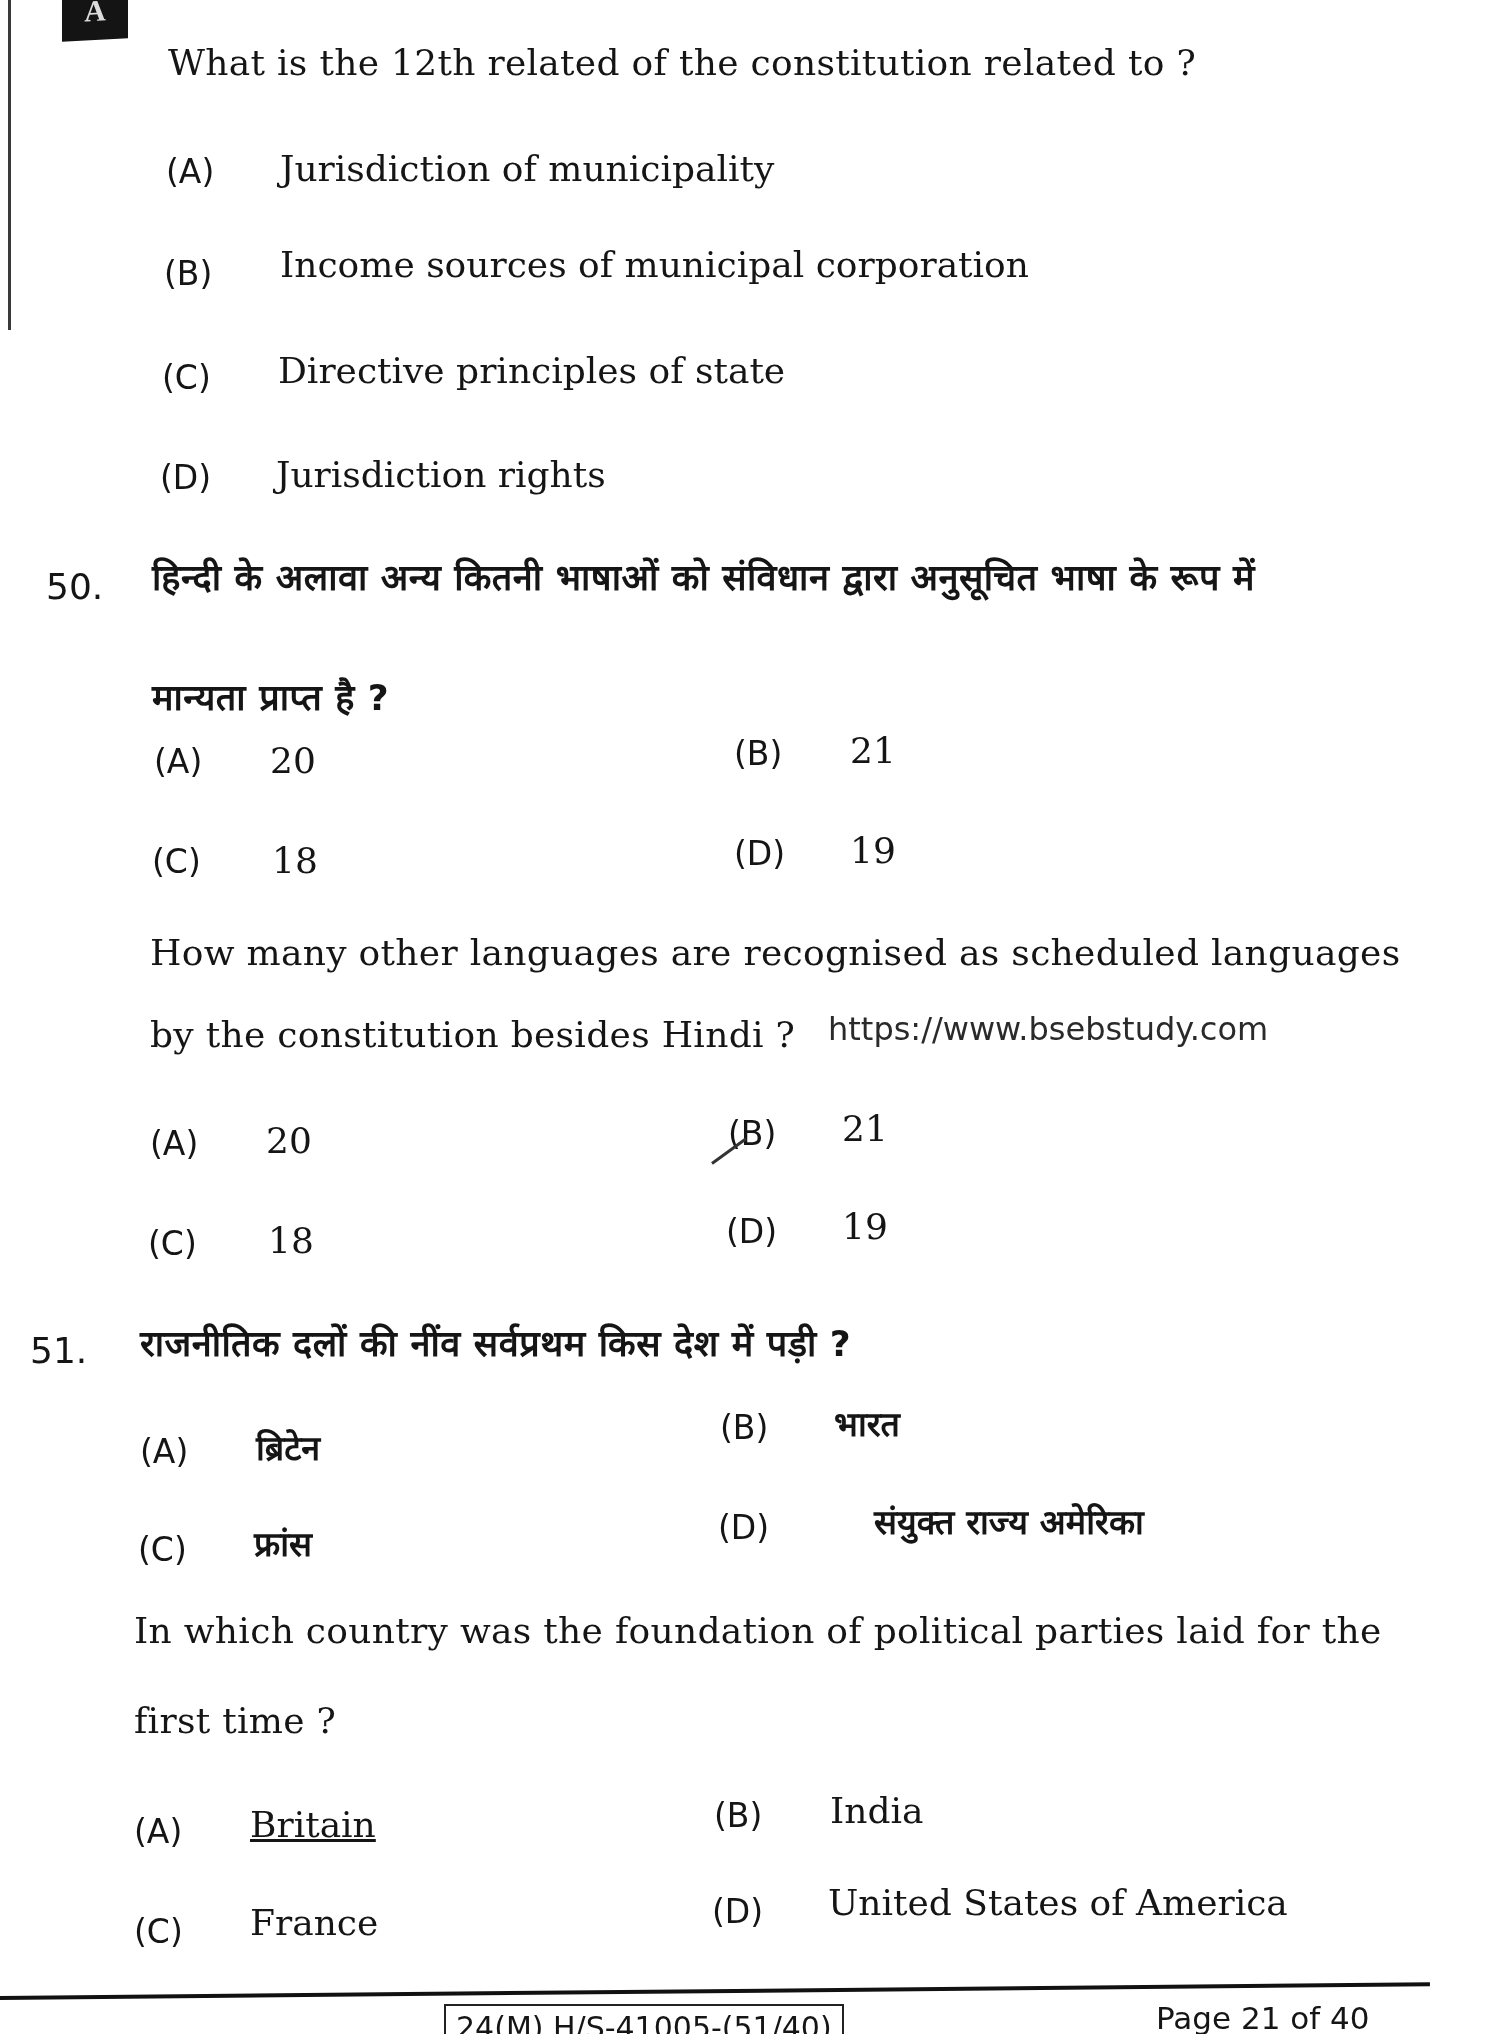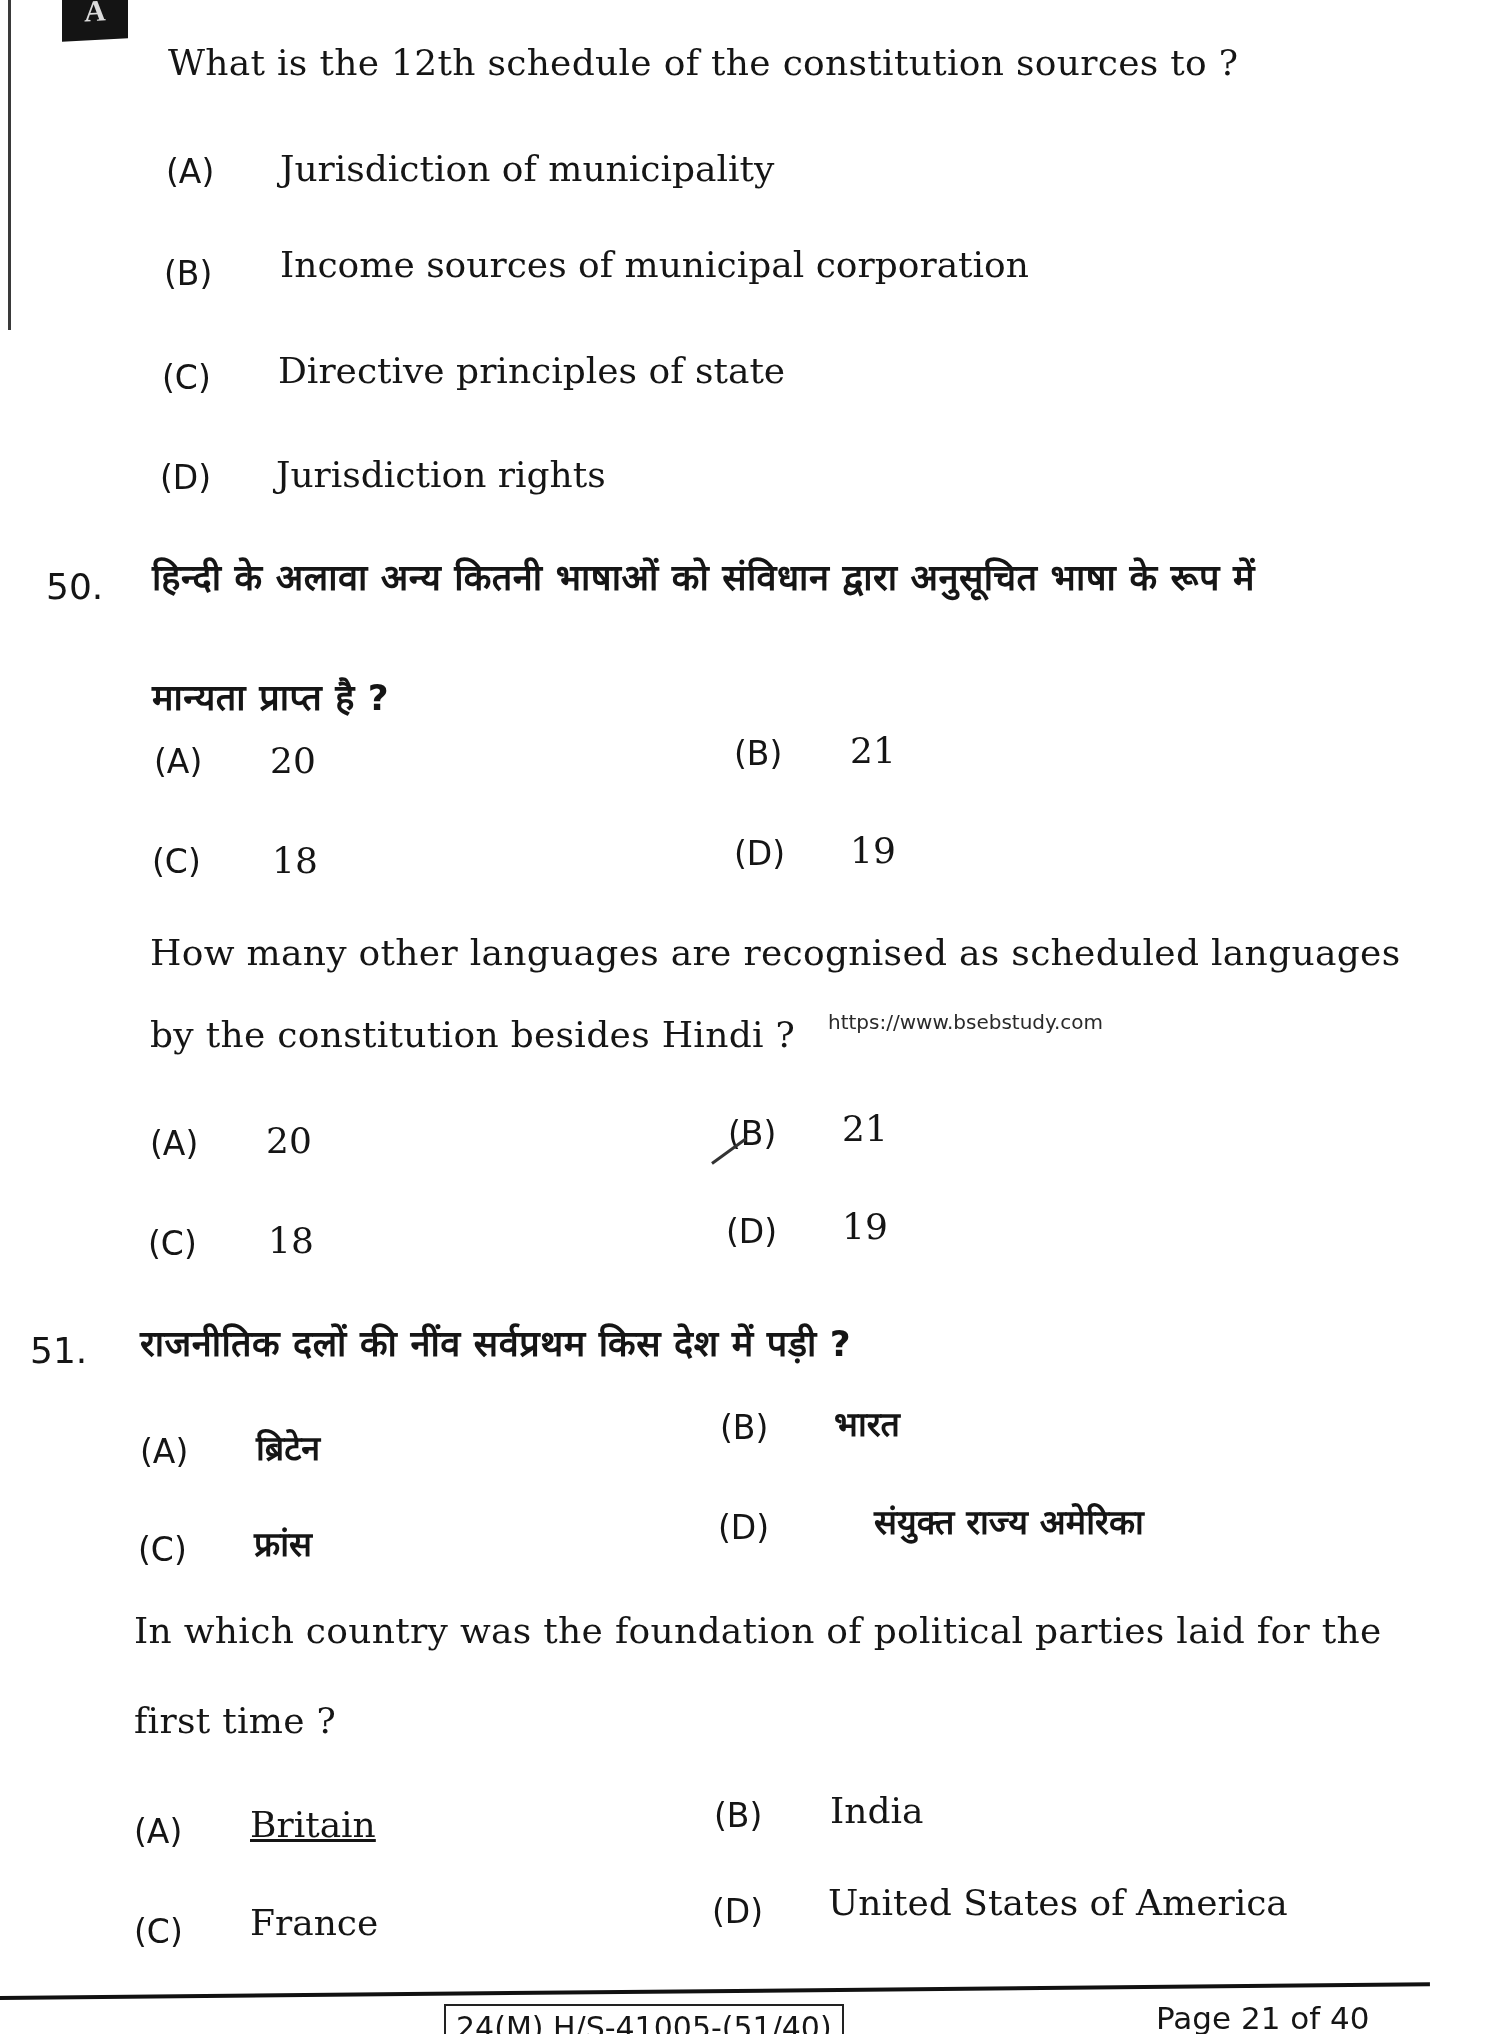--- a/index.html
+++ b/index.html
@@ -19,21 +19,21 @@
       color: #dcdcdc; font-weight: bold; font-size: 30px;
       text-align: center; line-height: 34px;
       font-family: "Liberation Serif", serif;
     }
     .q-text { font-size: 36px; letter-spacing: 0.3px; }
     .q-hi { font-size: 36px; font-family: "DejaVu Sans", sans-serif; font-weight: bold; letter-spacing: 0.5px; }
     .q-num { font-size: 36px; font-family: "DejaVu Sans", sans-serif; }
     .opt-label { font-size: 33px; font-family: "DejaVu Sans", sans-serif; }
     .opt-text { font-size: 36px; }
     .opt-hi { font-size: 34px; font-family: "DejaVu Sans", sans-serif; font-weight: bold; }
-    .url { font-size: 20px; font-family: "DejaVu Sans", sans-serif; color: #2a2a2a; }
+    .url { font-size: 32px; font-family: "DejaVu Sans", sans-serif; color: #2a2a2a; }
     .footer-rule {
       position: absolute; left: 0; top: 1996px; width: 1430px; height: 4px;
       background: #111; transform: rotate(-0.55deg); transform-origin: left center;
     }
     .footer-code {
       position: absolute; left: 444px; top: 2004px; height: 40px;
       border: 2px solid #222; border-bottom: none; padding: 0 10px;
       font-size: 30px; font-family: "DejaVu Sans", sans-serif; line-height: 44px;
     }
     .footer-page { font-size: 31px; font-family: "DejaVu Sans", sans-serif; }
@@ -42,21 +42,21 @@
       background: #333; transform: rotate(-36deg); transform-origin: left center;
     }
   </style>
 </head>
 <body>
 
 <div class="left-rule"></div>
 <div class="corner-badge">A</div>
 
 <div>
-  <div class="abs q-text" style="left:168px; top:42px;">What is the 12th schedule of the constitution sources to ?</div>
+  <div class="abs q-text" style="left:168px; top:42px;">What is the 12th related of the constitution related to ?</div>
 
   <div class="abs opt-label" style="left:166px; top:152px;">(A)</div>
   <div class="abs opt-text" style="left:280px; top:148px;">Jurisdiction of municipality</div>
 
   <div class="abs opt-label" style="left:164px; top:254px;">(B)</div>
   <div class="abs opt-text" style="left:280px; top:244px;">Income sources of municipal corporation</div>
 
   <div class="abs opt-label" style="left:162px; top:358px;">(C)</div>
   <div class="abs opt-text" style="left:278px; top:350px;">Directive principles of state</div>
 

